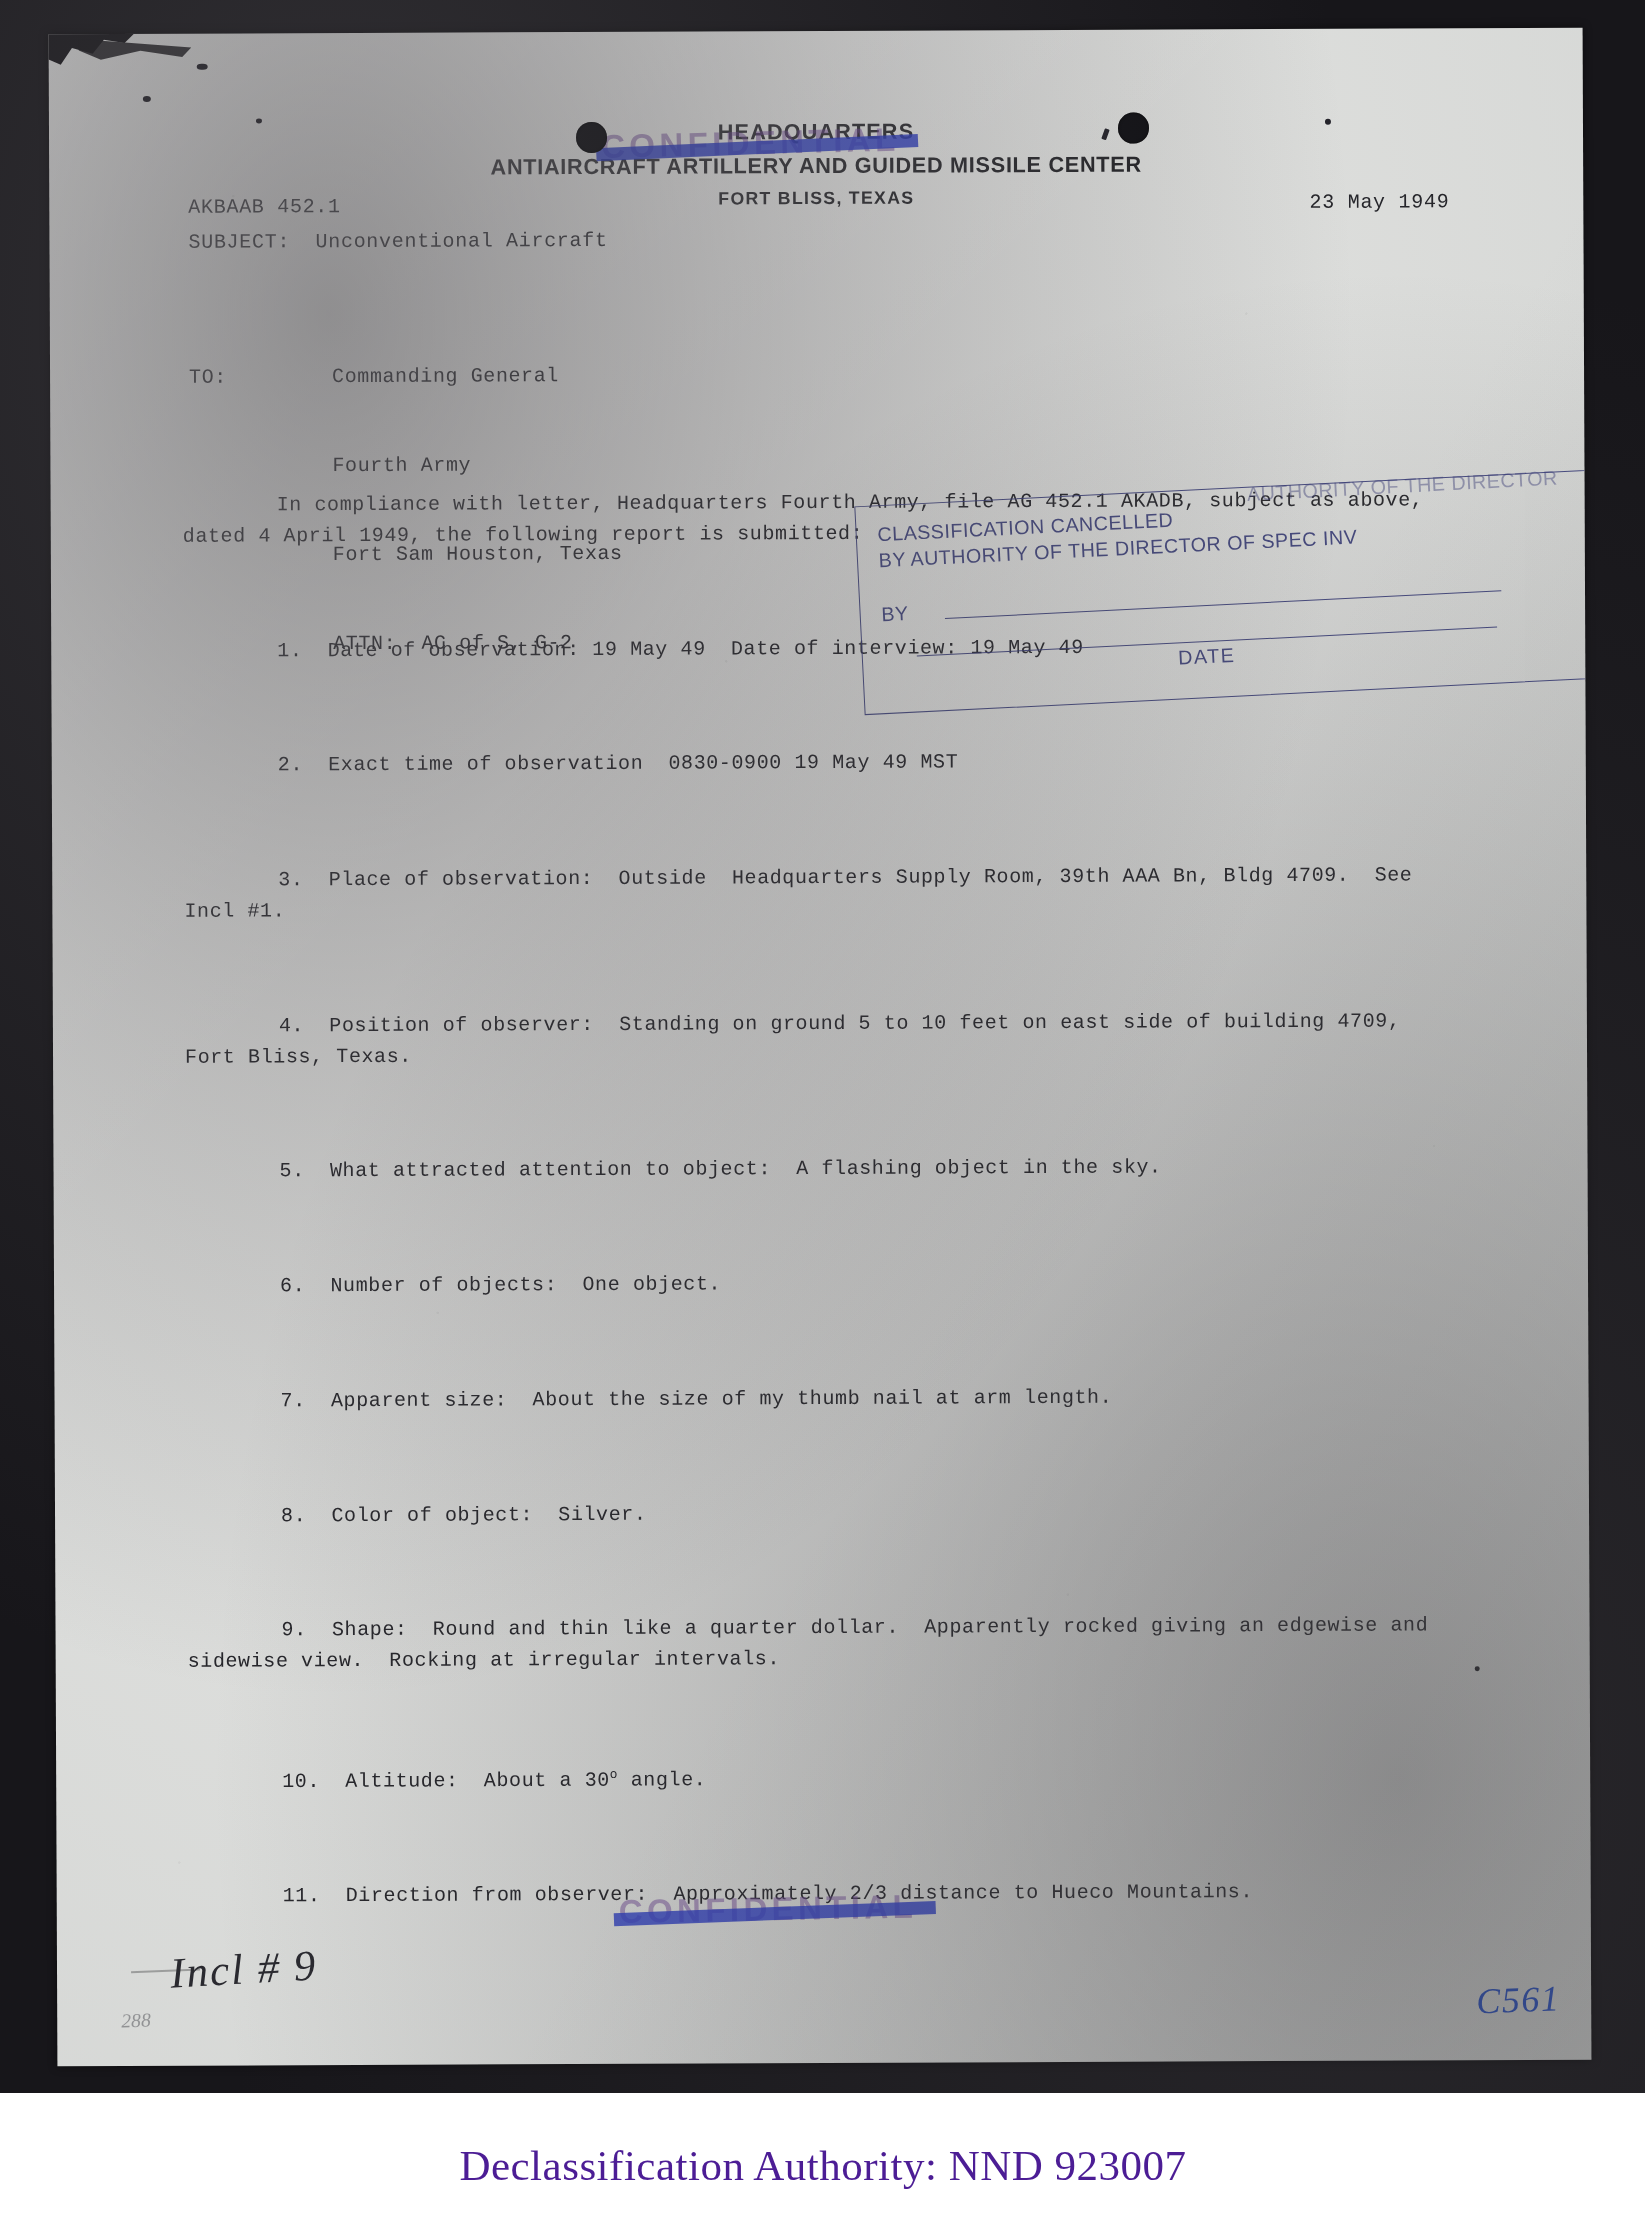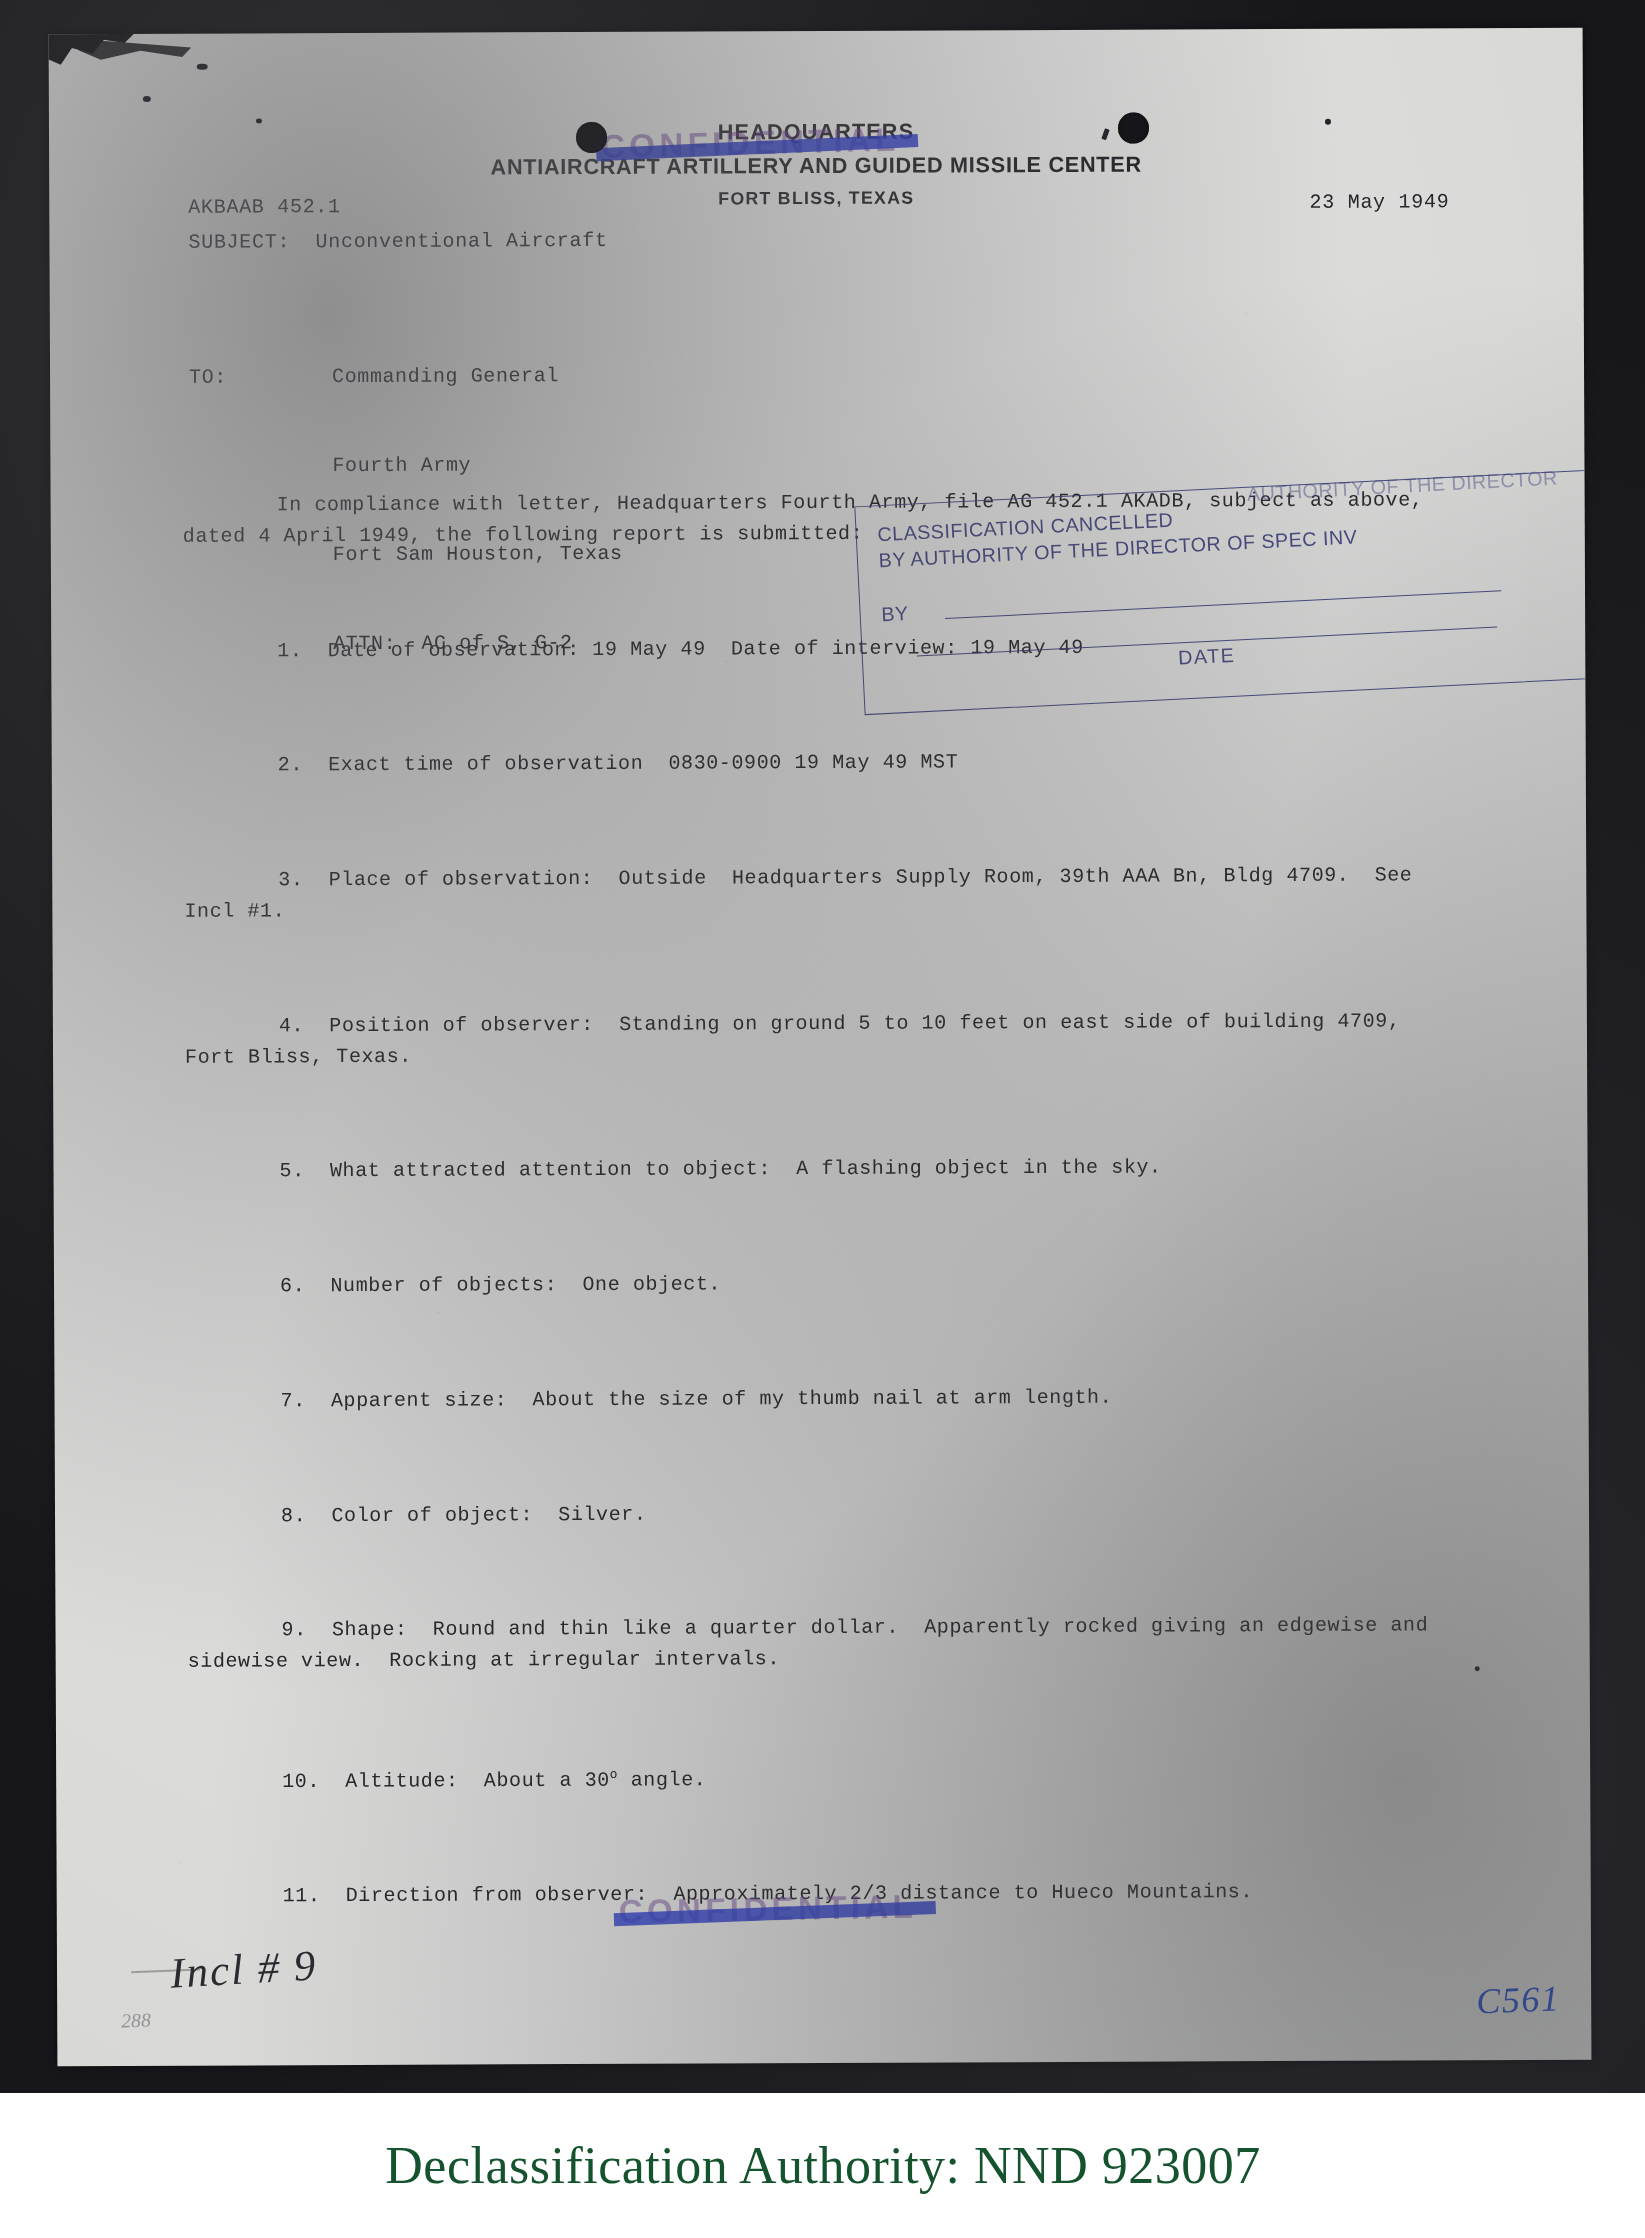--- a/index.html
+++ b/index.html
@@ -289,22 +289,22 @@
     top: 2093px;
     width: 1646px;
     height: 145px;
     background: #ffffff;
     display: flex;
     align-items: center;
     justify-content: center;
   }
   #caption span {
     font-family: "Liberation Serif", serif;
-    font-size: 52px;
-    color: #14532d;
+    font-size: 43px;
+    color: #4c1d95;
     letter-spacing: 0.5px;
   }
 </style>
 </head>
 <body>
 
 <div id="scan-area">
 
   <div id="paper">
 

